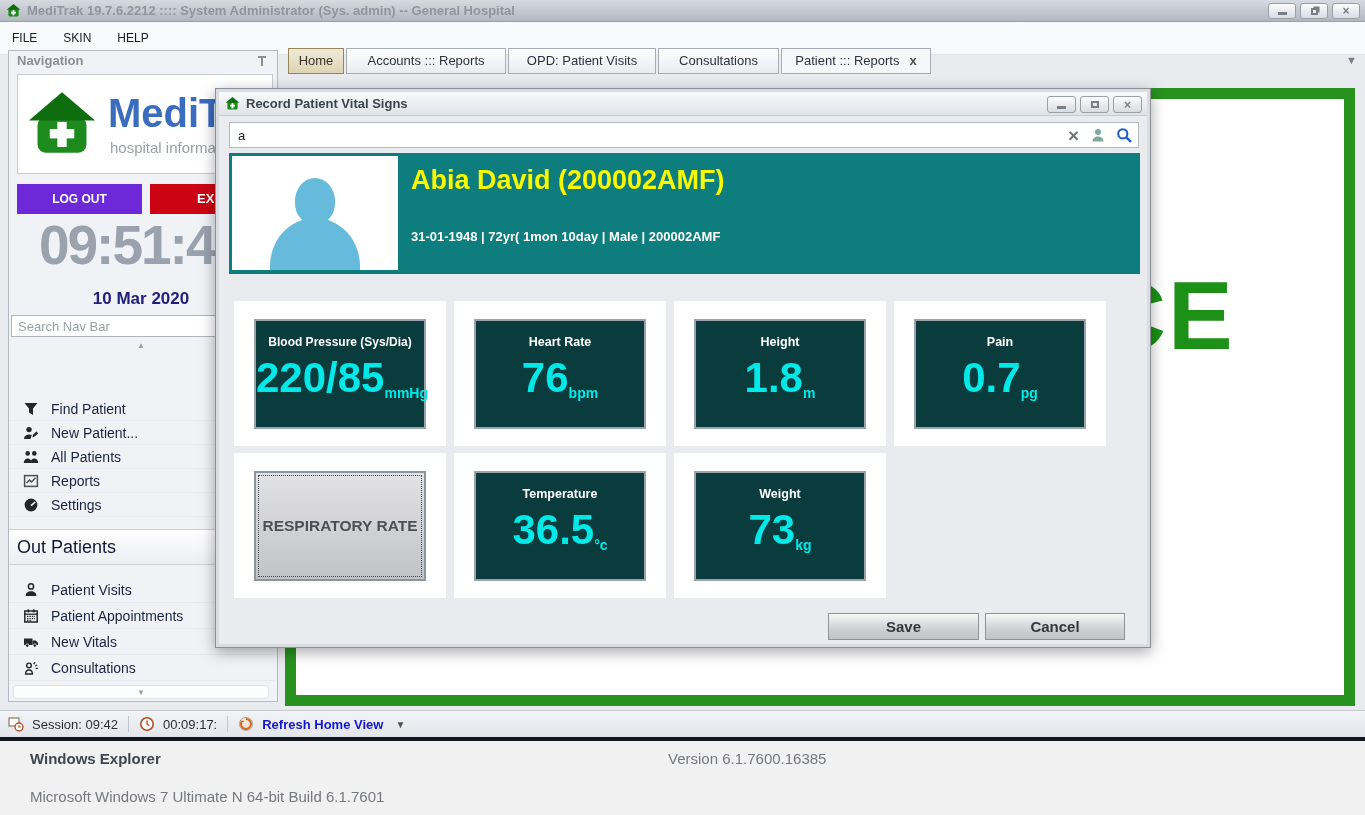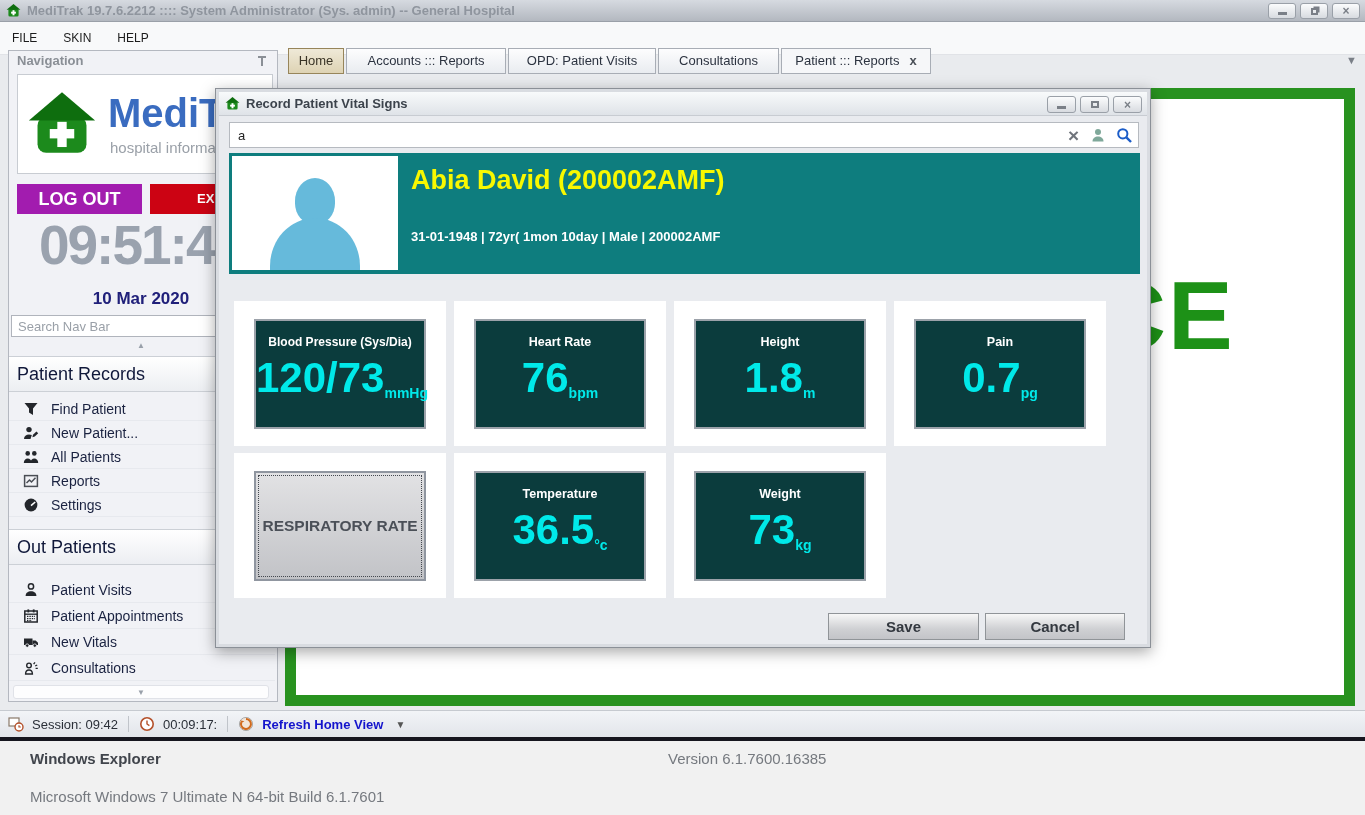--- a/index.html
+++ b/index.html
@@ -28,22 +28,22 @@
   .nav-head { position:absolute; left:0; top:0; width:100%; height:20px; color:#8a8f96; font-weight:bold; font-size:13px; padding:2px 8px; }
   .pin { position:absolute; right:10px; top:5px; width:10px; height:11px; }
   .pin::before { content:""; position:absolute; left:1px; top:0; width:8px; height:2px; background:#8a8f96; }
   .pin::after { content:""; position:absolute; left:4px; top:2px; width:2px; height:8px; background:#8a8f96; }
 
   .logo-panel { position:absolute; left:8px; top:23px; width:256px; height:100px; background:#fff; border:1px solid #c8ccd2; overflow:hidden; }
   .logo-brand { position:absolute; left:90px; top:16px; font-size:40px; font-weight:bold; white-space:nowrap; }
   .logo-brand .b1 { color:#3a6cc0; } .logo-brand .b2 { color:#2f9e2f; }
   .logo-tag { position:absolute; left:92px; top:64px; font-size:15px; color:#9aa0a8; white-space:nowrap; }
 
-  .btn-logout { position:absolute; left:8px; top:133px; width:125px; height:30px; background:#a21caf; color:#fff;
-    font-weight:bold; font-size:18px; text-align:center; line-height:30px; }
+  .btn-logout { position:absolute; left:8px; top:133px; width:125px; height:30px; background:#6d28d9; color:#fff;
+    font-weight:bold; font-size:12px; text-align:center; line-height:30px; }
   .btn-exit { position:absolute; left:141px; top:133px; width:123px; height:30px; background:#cc0313; color:#fff;
     font-weight:bold; font-size:13px; text-align:center; line-height:30px; }
   .clock { position:absolute; left:0; top:162px; width:264px; text-align:center; font-size:55px; font-weight:bold; color:#9aa2ae; letter-spacing:-2px; white-space:nowrap; }
   .date { position:absolute; left:0; top:238px; width:264px; text-align:center; font-size:17px; font-weight:bold; color:#20207a; }
   .nav-search { position:absolute; left:2px; top:264px; width:258px; height:22px; border:1px solid #b0b4bc; background:#fff; padding:0 6px; font-size:13px; color:#333; font-family:"Liberation Sans",sans-serif; }
   .nav-search::placeholder { color:#9aa0a8; }
   .scroll-up { position:absolute; left:0; top:290px; width:264px; text-align:center; font-size:8px; color:#99a0aa; }
 
   .group-head { position:absolute; left:0; width:266px; height:36px; background:linear-gradient(#ffffff,#eceef2);
     border-top:1px solid #ccd0d6; border-bottom:1px solid #ccd0d6; color:#10183a; font-size:18px; line-height:34px; padding-left:8px; }
@@ -176,21 +176,20 @@
         <div class="logo-tag">hospital information system</div>
       </div>
 
       <div class="btn-logout">LOG OUT</div>
       <div class="btn-exit">EXIT</div>
       <div class="clock">09:51:48</div>
       <div class="date">10 Mar 2020</div>
       <input class="nav-search" placeholder="Search Nav Bar" style="">
       <div class="scroll-up">▲</div>
 
-      <div class="group-head" style="top:305px;">Patient Records</div>
 
       <div class="side-item" style="top:346px;">
         <svg class="ic" viewBox="0 0 16 16">
             <path d="M1.5 2h13L10 7.5V14l-4-2.6V7.5z" fill="#23262b"></path>
           </svg>
         <span>Find Patient</span>
       </div>
       <div class="side-item" style="top:370px;">
         <svg class="ic" viewBox="0 0 16 16">
           <circle cx="6" cy="4.6" r="2.7" fill="#23262b"></circle>
@@ -305,21 +304,21 @@
           <div class="head"></div>
           <div class="bust"></div>
         </div>
         <div class="p-name">Abia David (200002AMF)</div>
         <div class="p-details">31-01-1948   |   72yr( 1mon 10day   |   Male   |   200002AMF</div>
       </div>
 
       <div class="vcard" style="left:18px; top:212px;">
         <div class="vtile">
           <div class="vlabel" style="font-size:12px;">Blood Pressure (Sys/Dia)</div>
-          <div class="vvalue"><span>120/73</span><span class="vunit">mmHg</span></div>
+          <div class="vvalue"><span>220/85</span><span class="vunit">mmHg</span></div>
         </div>
       </div>
       <div class="vcard" style="left:238px; top:212px;">
         <div class="vtile">
           <div class="vlabel">Heart Rate</div>
           <div class="vvalue"><span>76</span><span class="vunit">bpm</span></div>
         </div>
       </div>
       <div class="vcard" style="left:458px; top:212px;">
         <div class="vtile">

